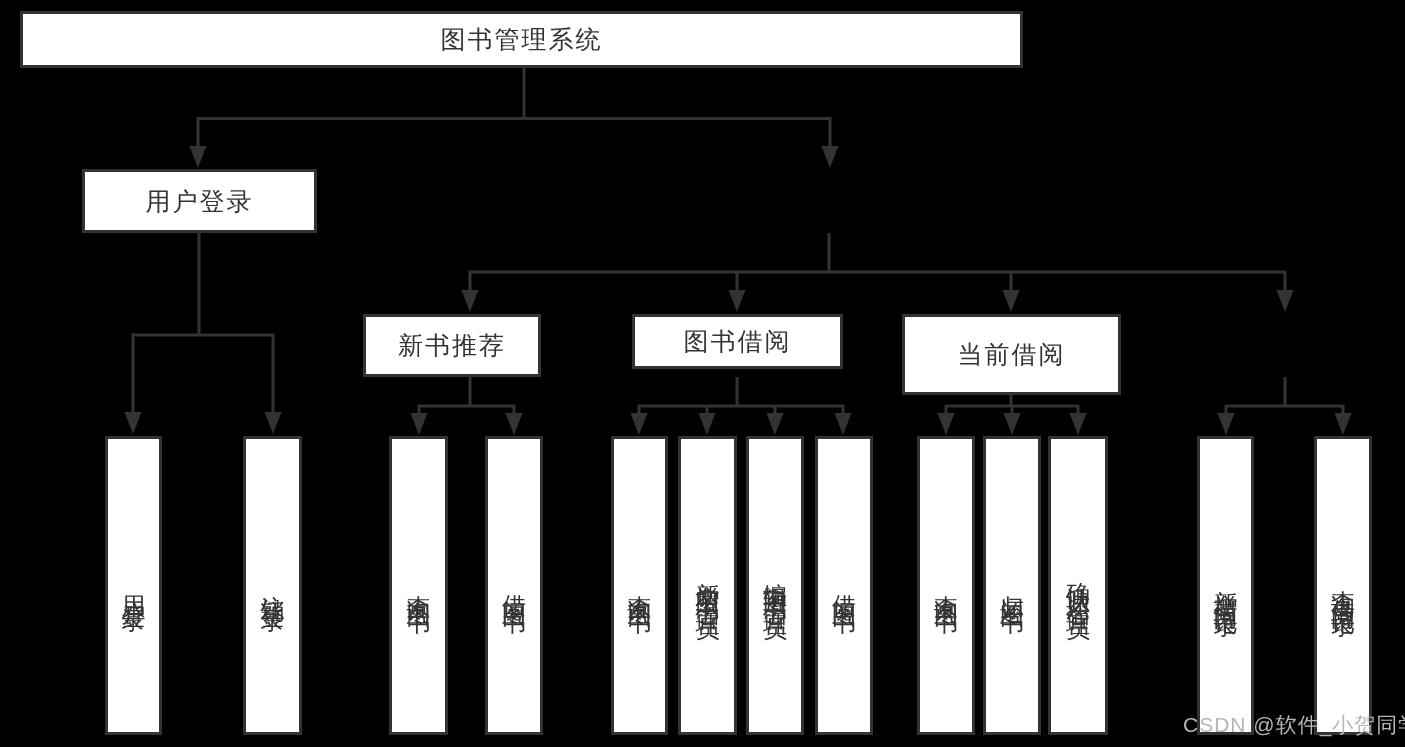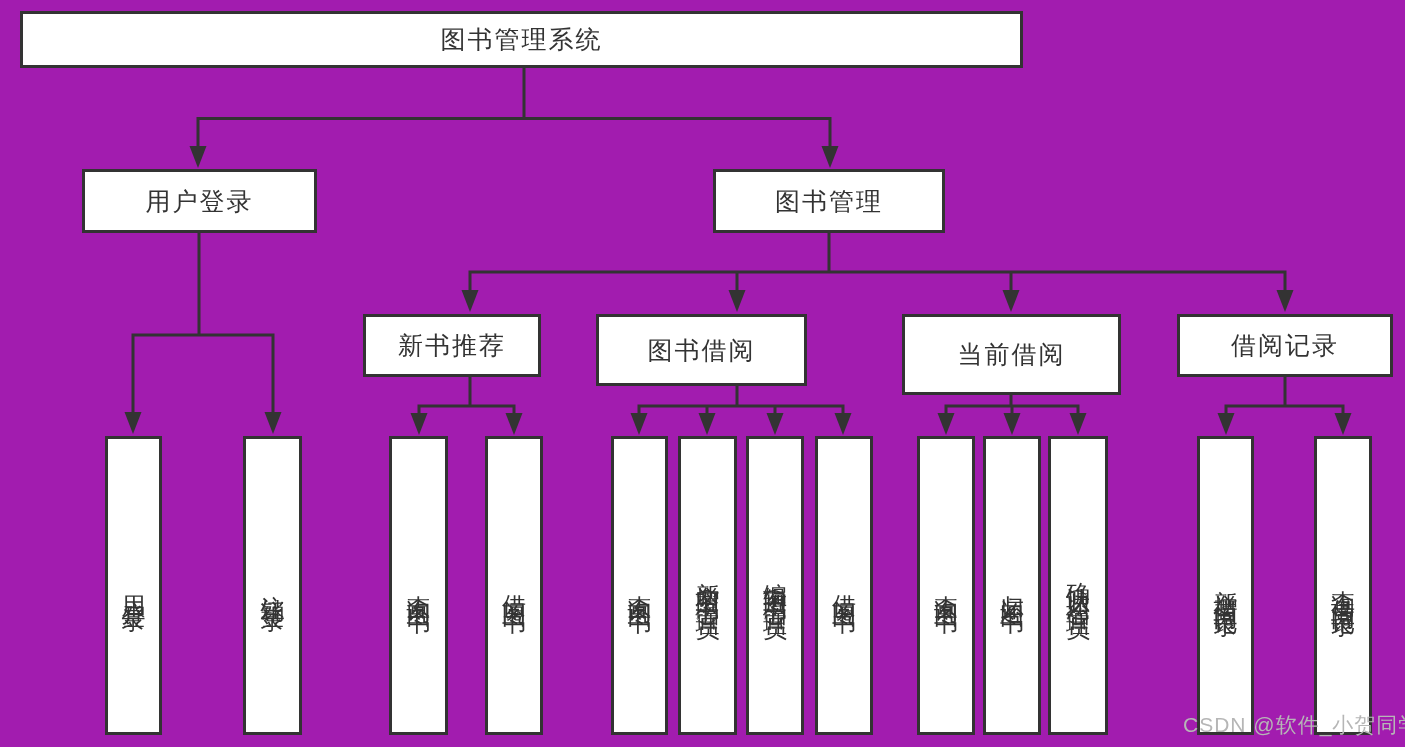--- a/index.html
+++ b/index.html
@@ -4,21 +4,21 @@
 <style>
   html, body {
     margin: 0;
     padding: 0;
     background: #ffffff;
   }
   .canvas {
     position: relative;
     width: 1405px;
     height: 747px;
-    background: #a21caf;
+    background: #000000;
     font-family: "Liberation Sans", "DejaVu Sans", sans-serif;
     overflow: hidden;
   }
   svg.wires {
     position: absolute;
     left: 0;
     top: 0;
     z-index: 1;
   }
   .node {
@@ -96,26 +96,24 @@
       <polygon points="1003.5,413 1020.5,413 1012,435"></polygon>
       <polygon points="1069.5,413 1086.5,413 1078,435"></polygon>
       <polygon points="1217.5,413 1234.5,413 1226,435"></polygon>
       <polygon points="1334.5,413 1351.5,413 1343,435"></polygon>
     </g>
   </svg>
 
   <div class="node h" style="left:20px; top:11px; width:1003px; height:57px">图书管理系统</div>
 
   <div class="node h" style="left:82px; top:169px; width:235px; height:64px">用户登录</div>
-  <div class="node h" style="left:713px; top:169px; width:232px; height:64px">图书管理</div>
 
   <div class="node h" style="left:363px; top:314px; width:178px; height:63px">新书推荐</div>
-  <div class="node h" style="left:596px; top:314px; width:211px; height:72px">图书借阅</div>
+  <div class="node h" style="left:632px; top:314px; width:211px; height:55px">图书借阅</div>
   <div class="node h" style="left:902px; top:314px; width:219px; height:81px">当前借阅</div>
-  <div class="node h" style="left:1177px; top:314px; width:216px; height:63px">借阅记录</div>
 
   <div class="node v" style="left:105px; top:436px; width:57px; height:299px">用户登录</div>
   <div class="node v" style="left:243px; top:436px; width:59px; height:299px">注销登录</div>
 
   <div class="node v" style="left:389px; top:436px; width:59px; height:299px">查询图书</div>
   <div class="node v" style="left:485px; top:436px; width:58px; height:299px">借阅图书</div>
 
   <div class="node v" style="left:611px; top:436px; width:57px; height:299px">查询图书</div>
   <div class="node v" style="left:678px; top:436px; width:59px; height:299px">新增图书（管理员）</div>
   <div class="node v" style="left:746px; top:436px; width:58px; height:299px">编辑图书（管理员）</div>

